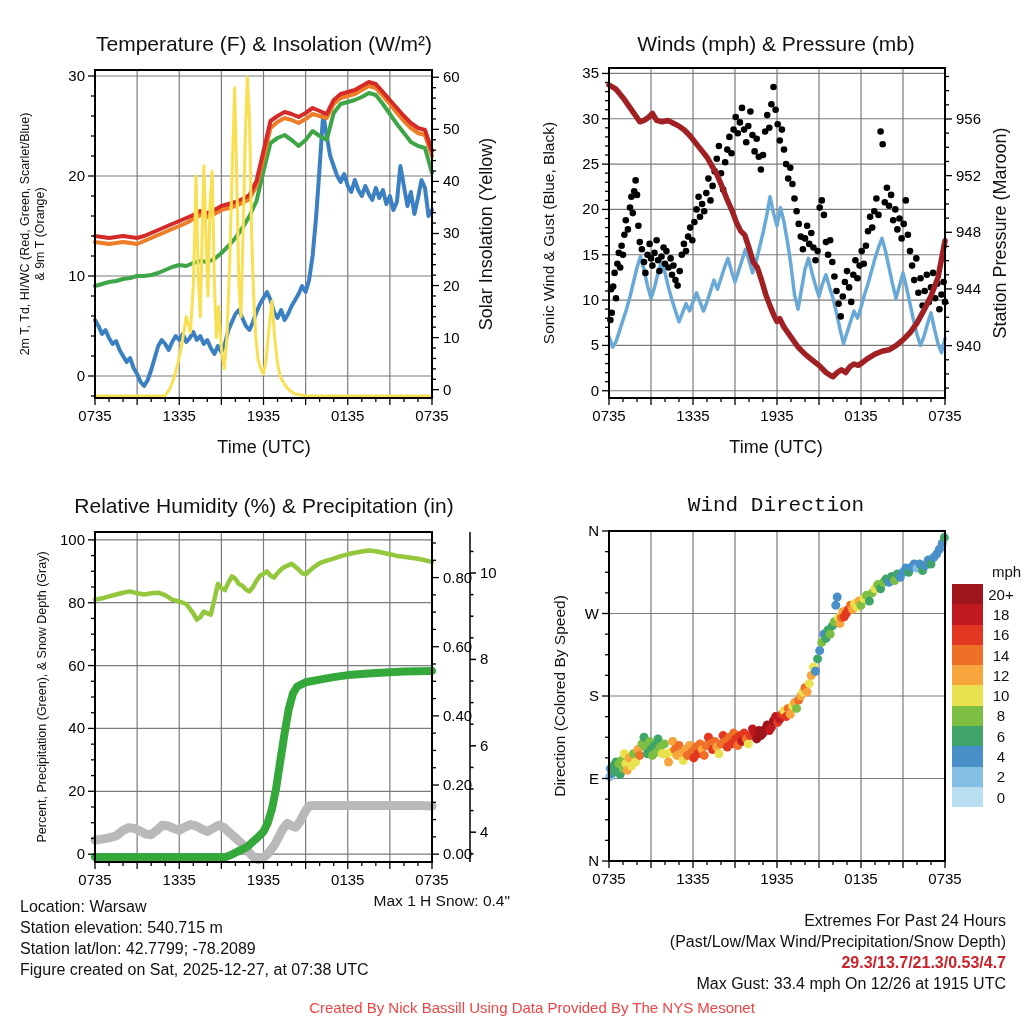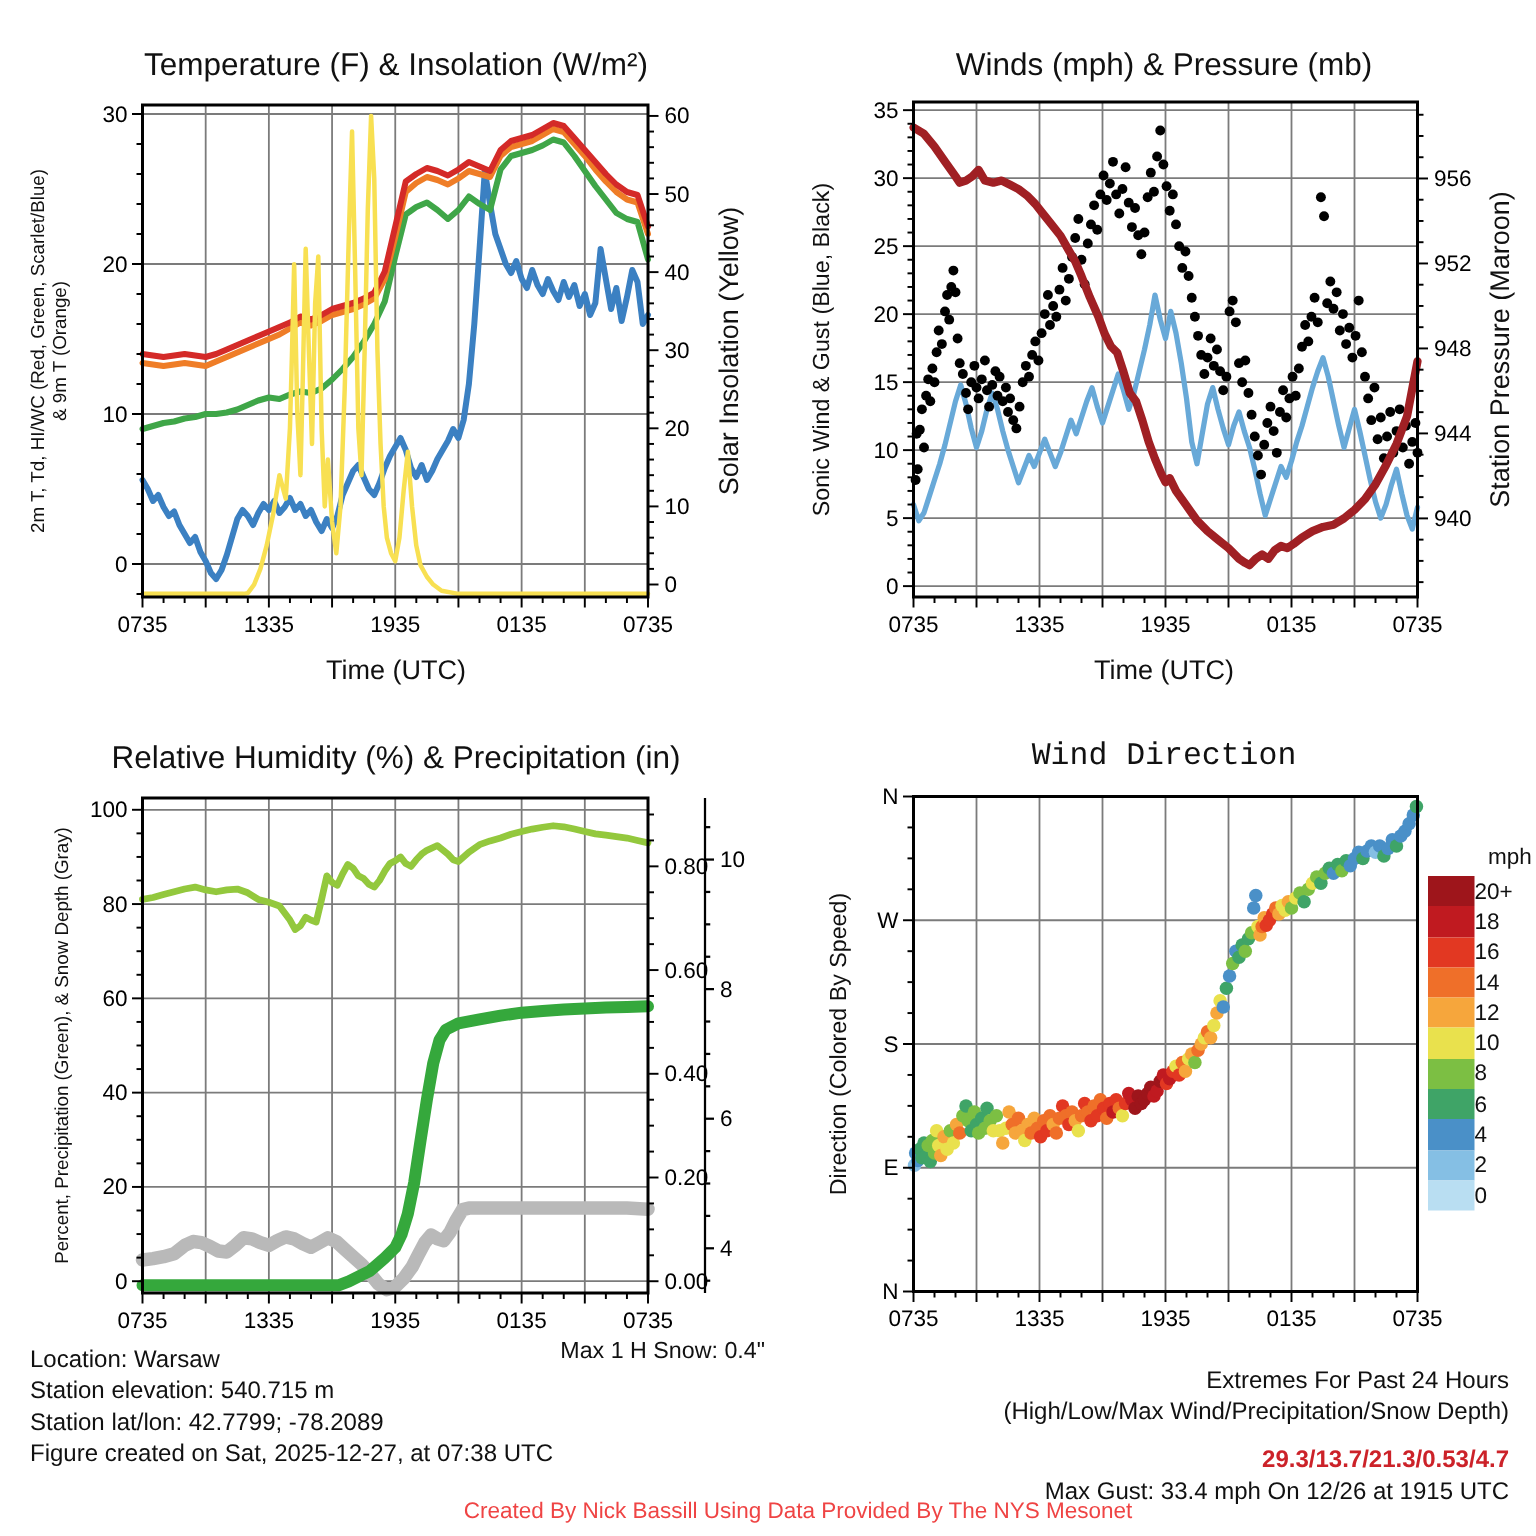--- a/index.html
+++ b/index.html
@@ -25,24 +25,24 @@
   #ylab-temp-r{left:487px;top:234px;font-size:18px;white-space:nowrap;}
   #ylab-winds-l{left:549px;top:233px;font-size:15.5px;white-space:nowrap;}
   #ylab-winds-r{left:1001px;top:233px;font-size:18px;white-space:nowrap;}
   #ylab-rh-l{left:42px;top:697px;font-size:12.5px;white-space:nowrap;}
   #ylab-wdir-l{left:560px;top:696px;font-size:15.5px;white-space:nowrap;}
   #maxsnow{position:absolute;left:200px;top:892px;width:310px;text-align:right;font-size:15.5px;}
   #colorbar{position:absolute;left:952px;top:563px;}
   #cb-title{font-size:15px;text-align:left;margin-left:40px;margin-bottom:4px;}
   #cb-rows .cbrow{display:flex;align-items:center;height:20.3px;}
   #cb-rows .sw{width:31px;height:20.3px;}
-  #cb-rows .lb{width:36px;text-align:left;font-size:15px;}
+  #cb-rows .lb{width:36px;text-align:center;font-size:15px;}
   #infoblock{position:absolute;left:20px;top:896px;font-size:16px;line-height:21px;}
   #extremes{position:absolute;right:18px;top:910px;font-size:16px;line-height:21px;text-align:right;}
-  #ext-values{font-weight:bold;margin-top:11px;}
+  #ext-values{font-weight:bold;}
   #footer{position:absolute;left:0;top:999px;width:1024px;text-align:center;
           font-size:15px;color:#ef4444;margin-left:20px;}
 </style>
 </head>
 <body>
 <div id="canvas">
 
 <div class="title" id="title-temp">Temperature (F) &amp; Insolation (W/m²)</div>
 <div class="title" id="title-winds">Winds (mph) &amp; Pressure (mb)</div>
 <div class="title" id="title-rh">Relative Humidity (%) &amp; Precipitation (in)</div>
@@ -900,20 +900,20 @@
 
 <div id="infoblock">
   <div>Location: Warsaw</div>
   <div>Station elevation: 540.715 m</div>
   <div>Station lat/lon: 42.7799; -78.2089</div>
   <div>Figure created on Sat, 2025-12-27, at 07:38 UTC</div>
 </div>
 
 <div id="extremes">
   <div>Extremes For Past 24 Hours</div>
-  <div>(High/Low/Max Wind/Precipitation/Snow Depth)</div>
+  <div>(Past/Low/Max Wind/Precipitation/Snow Depth)</div>
   <div id="ext-values" style="color: rgb(204, 34, 41);">29.3/13.7/21.3/0.53/4.7</div>
   <div>Max Gust: 33.4 mph On 12/26 at 1915 UTC</div>
 </div>
 
 <div id="footer">Created By Nick Bassill Using Data Provided By The NYS Mesonet</div>
 
 </div>
 
 </body></html>

